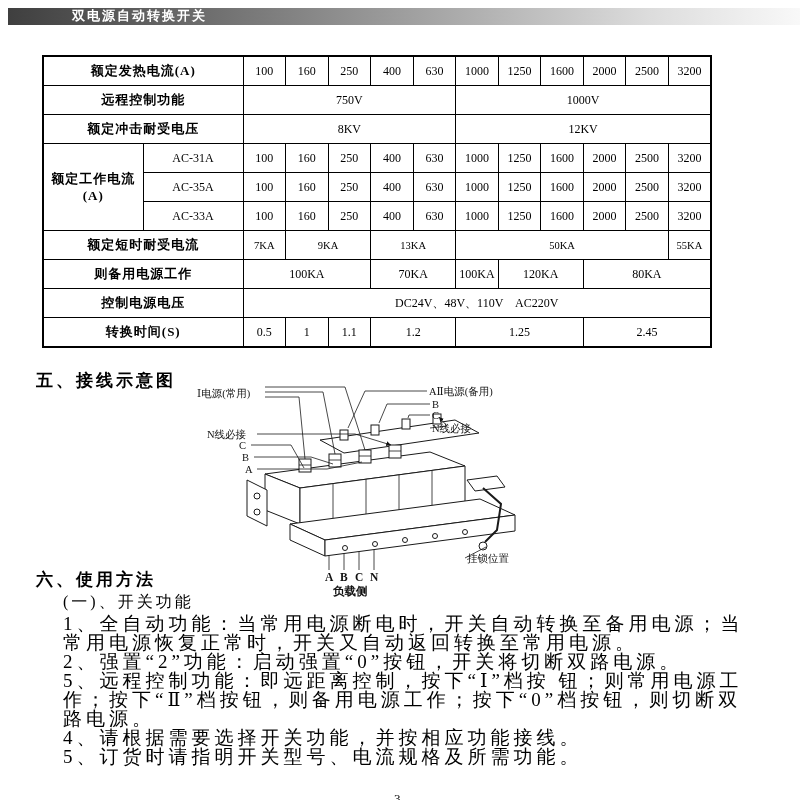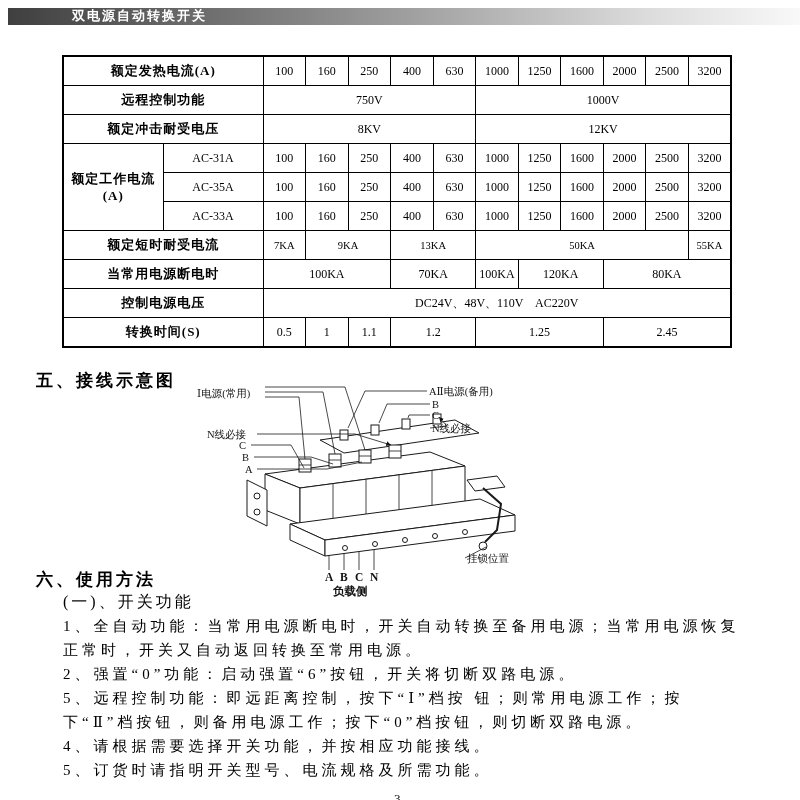--- a/index.html
+++ b/index.html
@@ -5,37 +5,37 @@
   html,body{margin:0;padding:0;background:#fff;}
   .page{position:relative;width:800px;height:800px;background:#fff;overflow:hidden;
         font-family:"Liberation Serif","DejaVu Serif",serif;color:#000;}
   
   .header-bar{position:absolute;left:8px;top:8px;width:800px;height:17px;
       background:linear-gradient(90deg,#3f3f3f 0%,#6e6e6e 25%,#a9a9a9 55%,#dcdcdc 80%,#fafafa 100%);
       display:flex;align-items:flex-end;}
   .header-title{color:#fff;font-size:13px;font-weight:bold;letter-spacing:2px;margin-left:64px;}
   
   .spec-table{position:absolute;left:42px;top:55px;width:670px;border-collapse:collapse;
-      table-layout:fixed;border:2px solid #000;margin-left:20px;}
+      table-layout:fixed;border:2px solid #000;}
   .spec-table td{border:1px solid #000;text-align:center;vertical-align:middle;
       font-size:12px;height:28px;padding:0 1px;overflow:hidden;}
   .spec-table td.lbl{font-weight:bold;font-size:13px;letter-spacing:1px;}
   .spec-table td.sm{font-size:10.5px;}
   
   .sec-title{position:absolute;font-weight:bold;font-size:17px;letter-spacing:3px;}
   .sub-title{position:absolute;font-size:16px;letter-spacing:3px;}
   
   .wiring-svg{position:absolute;left:195px;top:382px;}
   .wiring-svg text{font-family:"Liberation Serif","DejaVu Serif",serif;font-size:10.5px;fill:#111;}
   .wiring-svg text.bld{font-weight:bold;font-size:11.5px;}
   .wiring-svg .mach{stroke:#1a1a1a;stroke-width:1;fill:#fff;}
   .wiring-svg .ln{stroke:#1a1a1a;stroke-width:0.8;fill:none;}
   
-  .usage{position:absolute;left:63px;top:614px;width:690px;font-size:15px;
-      letter-spacing:4px;line-height:24px;}
+  .usage{position:absolute;left:63px;top:614px;width:690px;font-size:19px;
+      letter-spacing:4px;line-height:19px;}
   .usage p{margin:0;}
   .page-num{position:absolute;left:394px;top:791px;height:9px;width:14px;
       overflow:hidden;font-size:13px;}
 </style>
 </head>
 <body>
 
 <div class="page">
 
   <div class="header-bar">
@@ -118,21 +118,21 @@
         </tr>
         <tr>
           <td colspan="2" class="lbl">额定短时耐受电流</td>
           <td class="sm">7KA</td>
           <td colspan="2" class="sm">9KA</td>
           <td colspan="2" class="sm">13KA</td>
           <td colspan="5" class="sm">50KA</td>
           <td class="sm">55KA</td>
         </tr>
         <tr>
-          <td colspan="2" class="lbl">当常用电源断电时</td>
+          <td colspan="2" class="lbl">则备用电源工作</td>
           <td colspan="3">100KA</td>
           <td colspan="2">70KA</td>
           <td>100KA</td>
           <td colspan="2">120KA</td>
           <td colspan="3">80KA</td>
         </tr>
         <tr>
           <td colspan="2" class="lbl">控制电源电压</td>
           <td colspan="11">DC24V、48V、110V　AC220V</td>
         </tr>
@@ -236,21 +236,21 @@
     <text class="bld" x="160" y="199">C</text>
     <text class="bld" x="175" y="199">N</text>
     <text class="bld" x="138" y="213">负载侧</text>
   </svg>
 
   <div class="sec-title" style="left:36px;top:568px;">六、使用方法</div>
   <div class="sub-title" style="left:63px;top:592px;">(一)、开关功能</div>
 
   <div class="usage">
     <p>1、全自动功能：当常用电源断电时，开关自动转换至备用电源；当常用电源恢复正常时，开关又自动返回转换至常用电源。</p>
-    <p>2、强置“0”功能：启动强置“6”按钮，开关将切断双路电源。</p>
+    <p>2、强置“2”功能：启动强置“0”按钮，开关将切断双路电源。</p>
     <p>5、远程控制功能：即远距离控制，按下“Ⅰ”档按 钮；则常用电源工作；按下“Ⅱ”档按钮，则备用电源工作；按下“0”档按钮，则切断双路电源。</p>
     <p>4、请根据需要选择开关功能，并按相应功能接线。</p>
     <p>5、订货时请指明开关型号、电流规格及所需功能。</p>
   </div>
 
   <div class="page-num">3</div>
 
 </div>
 
 </body></html>

